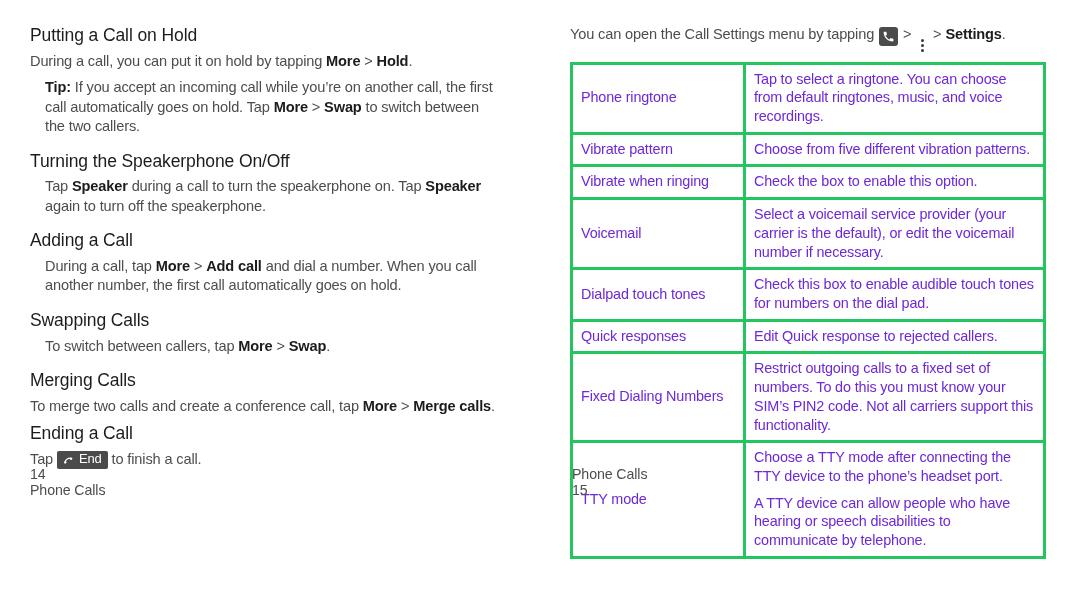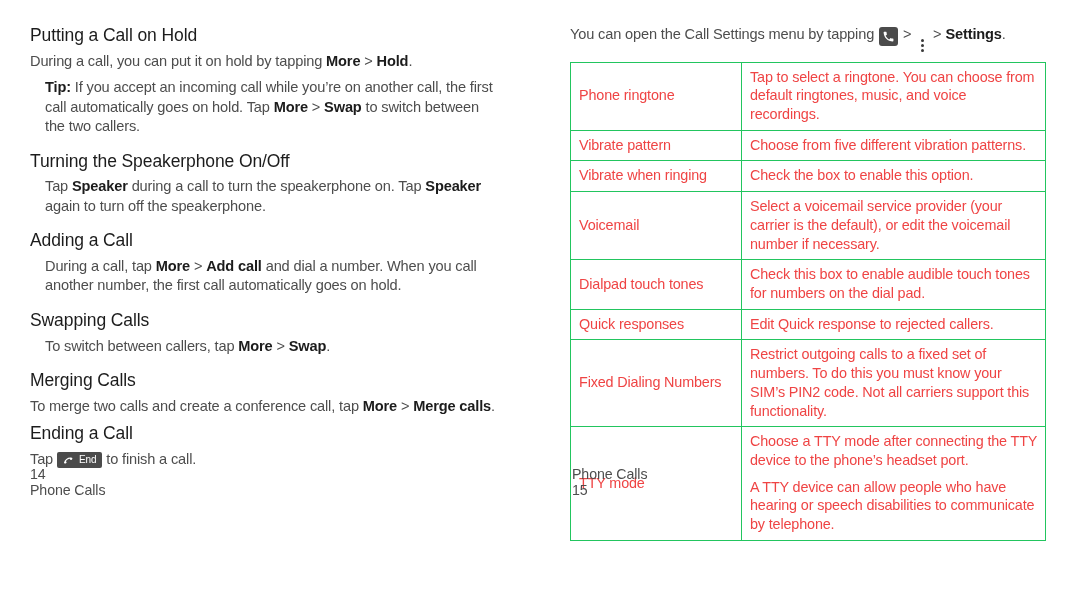--- a/index.html
+++ b/index.html
@@ -61,21 +61,21 @@
 
   
   .end-btn {
     display: inline-flex;
     align-items: center;
     gap: 5px;
     background: #4b4b4b;
     color: #ffffff;
     padding: 1px 6px 2px 4px;
     border-radius: 2px;
-    font-size: 10px;
+    font-size: 13px;
     line-height: 1.15;
     vertical-align: -2px;
   }
   .end-btn .glyph { display: inline-flex; }
 
   
   .icon-sq {
     display: inline-flex;
     align-items: center;
     justify-content: center;
@@ -106,25 +106,25 @@
   }
 
   
   table.settings {
     border-collapse: collapse;
     width: 476px;
     margin-top: 6px;
     table-layout: fixed;
   }
   table.settings td {
-    border: 1px solid #22c55e;
+    border: 3px solid #22c55e;
     vertical-align: middle;
     font-size: 14.4px;
     line-height: 1.3;
-    color: #ef4444;
+    color: #6d28d9;
     padding: 5px 8px 6px 8px;
     letter-spacing: -0.15px;
   }
   table.settings td.k { width: 154px; }
   table.settings td.v p { margin: 0; }
   table.settings td.v p + p { margin-top: 8px; }
 
   
   .footer {
     position: absolute;

